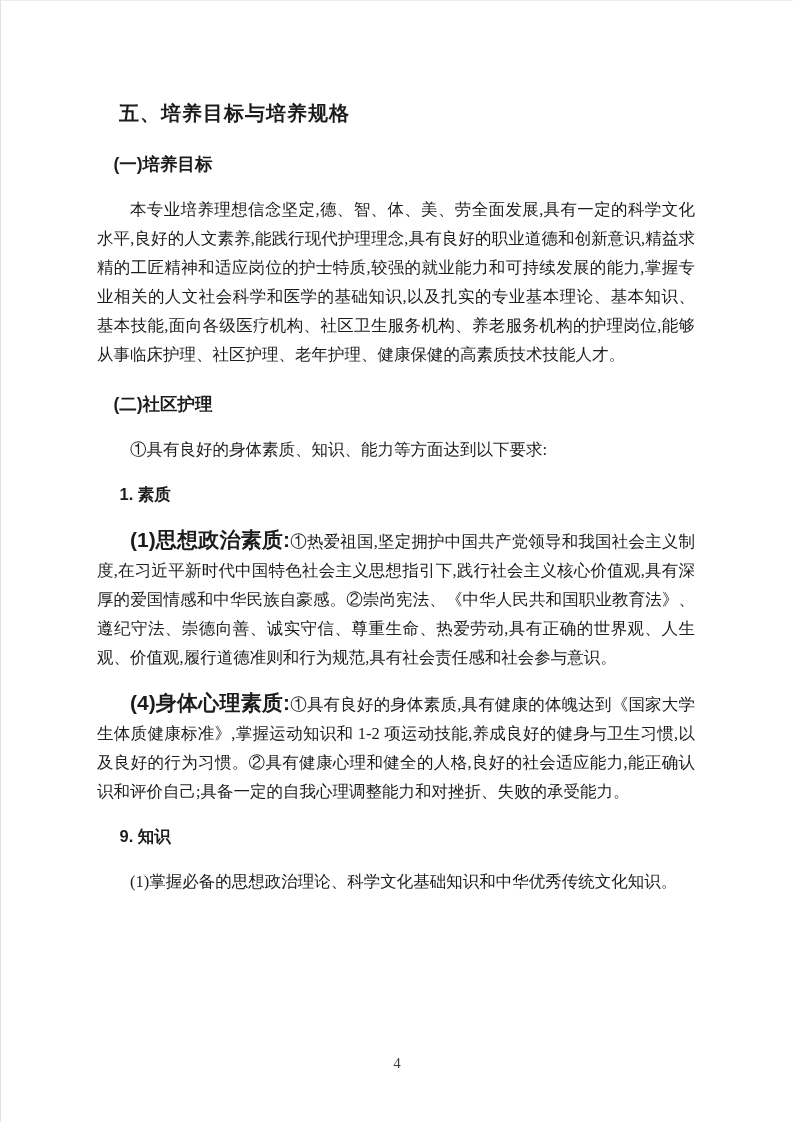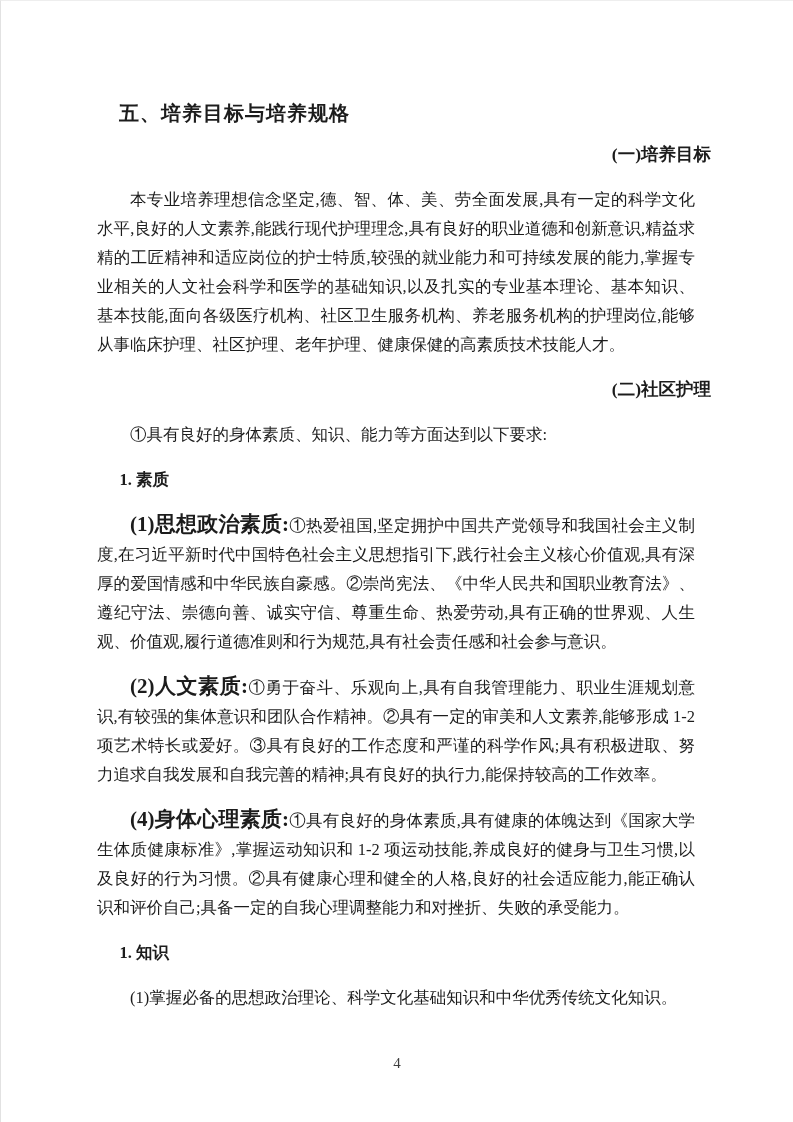--- a/index.html
+++ b/index.html
@@ -19,36 +19,35 @@
     font-family: "Liberation Serif", "DejaVu Serif", serif;
     color: #1c1c1c;
   }
   .content {
     position: absolute;
     top: 96px;
     left: 80px;
     width: 630px;
   }
   .hei {
-    font-family: Liberation Serif, serif;
+    font-family: Liberation Sans, sans-serif;
     font-weight: bold;
   }
   h1.section-title {
     font-size: 20px;
     line-height: 32px;
     margin: 0 0 4px 0;
     text-indent: 1.9em;
     letter-spacing: 1px;
   }
   h2.sub-title {
     font-size: 17.5px;
     line-height: 29px;
-    margin: 11px 0 0 0;
+    margin: 21px 0 0 0;
     text-indent: 1.85em;
-    text-align: right;
   }
   h3.num-title {
     font-size: 16.5px;
     line-height: 29px;
     margin: 3px;
     text-indent: 2.15em;
   }
   p.body-para {
     font-size: 16.5px;
     line-height: 29px;
@@ -84,25 +83,24 @@
     <p class="body-para">本专业培养理想信念坚定,德、智、体、美、劳全面发展,具有一定的科学文化水平,良好的人文素养,能践行现代护理理念,具有良好的职业道德和创新意识,精益求精的工匠精神和适应岗位的护士特质,较强的就业能力和可持续发展的能力,掌握专业相关的人文社会科学和医学的基础知识,以及扎实的专业基本理论、基本知识、基本技能,面向各级医疗机构、社区卫生服务机构、养老服务机构的护理岗位,能够从事临床护理、社区护理、老年护理、健康保健的高素质技术技能人才。</p>
 
     <h2 class="sub-title hei">(二)社区护理</h2>
 
     <p class="body-para">①具有良好的身体素质、知识、能力等方面达到以下要求:</p>
 
     <h3 class="num-title hei">1. 素质</h3>
 
     <p class="body-para"><span class="run-label hei">(1)思想政治素质:</span><span>①热爱祖国,坚定拥护中国共产党领导和我国社会主义制度,在习近平新时代中国特色社会主义思想指引下,践行社会主义核心价值观,具有深厚的爱国情感和中华民族自豪感。②崇尚宪法、《中华人民共和国职业教育法》、遵纪守法、崇德向善、诚实守信、尊重生命、热爱劳动,具有正确的世界观、人生观、价值观,履行道德准则和行为规范,具有社会责任感和社会参与意识。</span></p>
 
-    <p class="body-para"><span class="run-label hei">(2)人文素质:</span><span>①勇于奋斗、乐观向上,具有自我管理能力、职业生涯规划意识,有较强的集体意识和团队合作精神。②具有一定的审美和人文素养,能够形成 1-2 项艺术特长或爱好。③具有良好的工作态度和严谨的科学作风;具有积极进取、努力追求自我发展和自我完善的精神;具有良好的执行力,能保持较高的工作效率。</span></p>
 
 
     <p class="body-para"><span class="run-label hei">(4)身体心理素质:</span><span>①具有良好的身体素质,具有健康的体魄达到《国家大学生体质健康标准》,掌握运动知识和 1-2 项运动技能,养成良好的健身与卫生习惯,以及良好的行为习惯。②具有健康心理和健全的人格,良好的社会适应能力,能正确认识和评价自己;具备一定的自我心理调整能力和对挫折、失败的承受能力。</span></p>
 
-    <h3 class="num-title hei">1. 知识</h3>
+    <h3 class="num-title hei">9. 知识</h3>
 
     <p class="body-para">(1)掌握必备的思想政治理论、科学文化基础知识和中华优秀传统文化知识。</p>
 
   </div>
 
   <div class="page-number">4</div>
 </div>
 
 </body></html>

